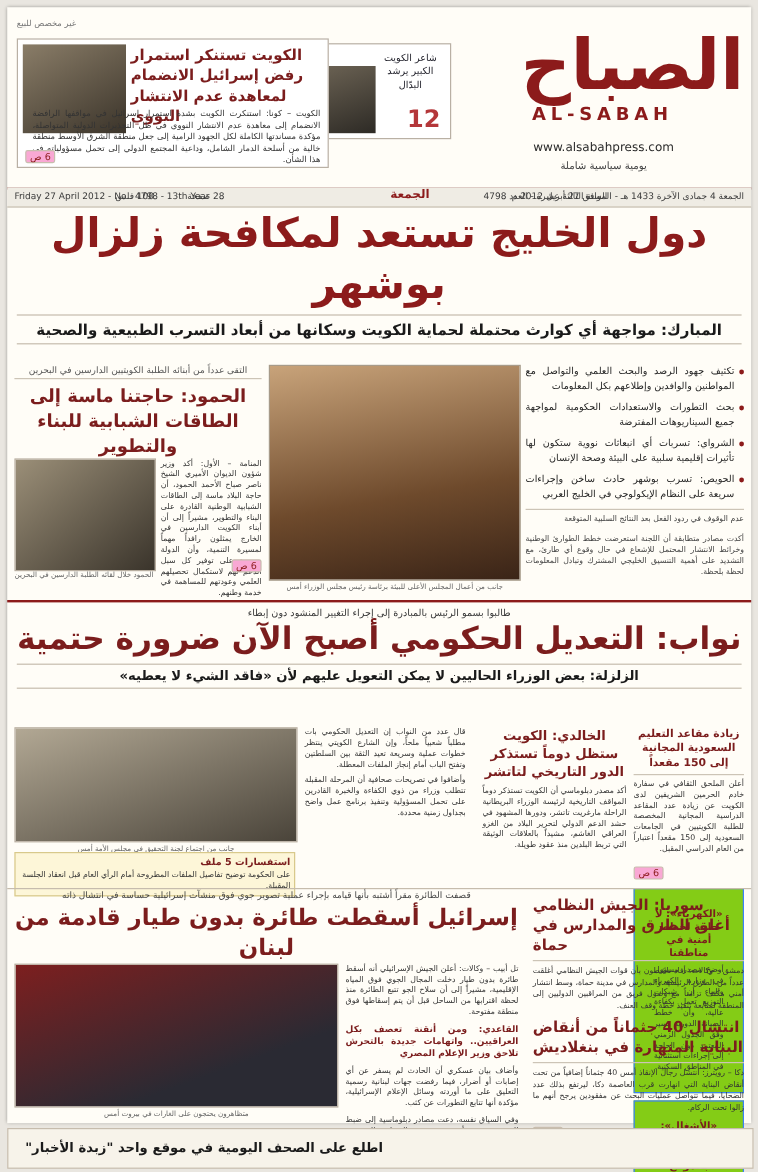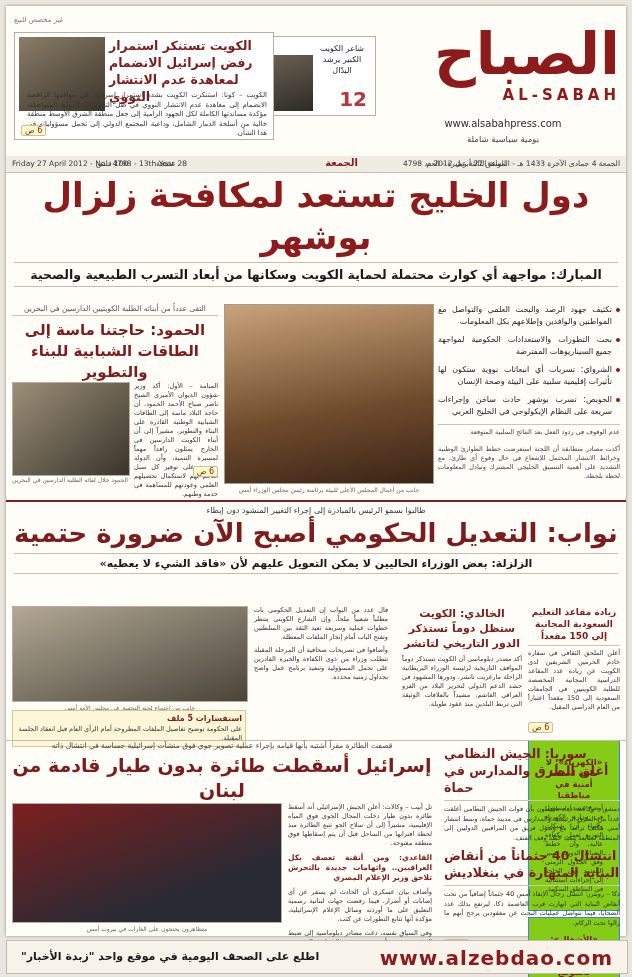--- a/index.html
+++ b/index.html
@@ -4,42 +4,42 @@
 <style>
   html,body{margin:0;padding:0;background:#9a9a9a;}
   body{font-family:"DejaVu Sans","Liberation Sans",sans-serif;}
   .page{width:632px;height:977px;position:relative;background:#e9e6e0;overflow:hidden;margin:0 auto;}
   .sheet{position:absolute;left:6px;top:6px;width:620px;height:930px;background:#fffdf7;box-shadow:0 0 3px rgba(0,0,0,.4);}
 
   
   .masthead{position:absolute;left:0;top:0;width:620px;height:150px;border-bottom:2px solid #7b1d1d;}
   .mh-logo{position:absolute;right:6px;top:18px;width:236px;height:92px;}
   .mh-logo .arabic{font-family:"DejaVu Sans","Liberation Sans",sans-serif;font-size:58px;font-weight:bold;color:#8c1b1b;line-height:60px;text-align:right;letter-spacing:-2px;}
-  .mh-logo .latin{font-size:15px;letter-spacing:4px;color:#8c1b1b;text-align:right;font-weight:bold;margin-top:2px;}
+  .mh-logo .latin{font-size:15px;letter-spacing:4px;color:#8c1b1b;text-align:center;font-weight:bold;margin-top:2px;}
   .mh-site{position:absolute;right:8px;top:112px;width:230px;text-align:center;font-size:10px;color:#2c2c2c;direction:ltr;}
   .mh-tag{position:absolute;right:8px;top:128px;width:230px;text-align:center;font-size:8.5px;color:#444;}
 
   .mh-box{position:absolute;border:1px solid #b9b0a4;background:#fff;}
   .mh-poet{right:250px;top:30px;width:118px;height:78px;}
   .mh-poet .ph{position:absolute;left:4px;top:18px;width:52px;height:56px;background:linear-gradient(160deg,#6d6455,#2d2a25);}
   .mh-poet .ttl{position:absolute;right:4px;top:6px;width:58px;font-size:8px;line-height:11px;color:#20202a;text-align:center;}
   .mh-poet .num{position:absolute;right:8px;bottom:4px;font-size:20px;color:#b4373a;font-weight:bold;}
 
   .mh-editor{right:378px;top:26px;width:120px;height:58px;border:none;text-align:center;}
   .mh-editor .lbl{font-size:8px;color:#333;}
   .mh-editor .sig{font-size:15px;color:#1b1b2a;margin-top:6px;font-weight:bold;}
 
   .mh-news{left:8px;top:26px;width:258px;height:106px;}
   .mh-news .photo{position:absolute;left:4px;top:4px;width:86px;height:74px;background:linear-gradient(150deg,#8a7d68,#3b342a);}
   .mh-news h3{position:absolute;right:6px;top:4px;width:158px;margin:0;font-size:12.5px;line-height:17px;color:#7b1d1d;font-weight:bold;text-align:left;}
   .mh-news p{position:absolute;right:6px;top:58px;width:240px;margin:0;font-size:7px;line-height:9.5px;color:#333;text-align:justify;}
   .mh-news .pgbadge{position:absolute;left:6px;bottom:3px;}
   .mh-corner{position:absolute;left:8px;top:10px;font-size:7px;color:#777;}
 
-  .pgbadge{display:inline-block;font-size:8px;color:#8c1b1b;border:1px solid #c8bdae;border-radius:2px;padding:0 3px;background:#fef9c3;}
+  .pgbadge{display:inline-block;font-size:8px;color:#8c1b1b;border:1px solid #c8bdae;border-radius:2px;padding:0 3px;background:#f9a8d4;}
 
   
   .strip{position:absolute;left:0;top:150px;width:620px;height:16px;background:#efece4;border-bottom:1px solid #c9c0b2;font-size:7.5px;color:#3a3a3a;}
   .strip span{position:absolute;top:3px;}
   .strip .s1{right:6px;}
   .strip .s2{right:120px;}
   .strip .s3{right:268px;color:#8c1b1b;font-weight:bold;font-size:10px;top:1px;}
   .strip .s4{left:150px;}
   .strip .s5{left:6px;direction:ltr;}
 
@@ -255,16 +255,15 @@
           <p>تل أبيب – وكالات: أعلن الجيش الإسرائيلي أنه أسقط طائرة بدون طيار دخلت المجال الجوي فوق المياه الإقليمية، مشيراً إلى أن سلاح الجو تتبع الطائرة منذ لحظة اقترابها من الساحل قبل أن يتم إسقاطها فوق منطقة مفتوحة.</p>
           <p style="font-weight:bold;color:#7b1d1d;font-size:7.5px;line-height:10px;">القاعدي: ومن أنقنة تعصف بكل العراقيين.. واتهامات جديدة بالتحرش تلاحق وزير الإعلام المصري</p>
           <p>وأضاف بيان عسكري أن الحادث لم يسفر عن أي إصابات أو أضرار، فيما رفضت جهات لبنانية رسمية التعليق على ما أوردته وسائل الإعلام الإسرائيلية، مؤكدة أنها تتابع التطورات عن كثب.</p>
           <p>وفي السياق نفسه، دعت مصادر دبلوماسية إلى ضبط النفس وتجنب أي تصعيد في المنطقة الحدودية، محذرة من أن أي خطوة غير محسوبة قد تؤدي إلى توتر واسع يصعب احتواؤه.</p>
         </div>
       </div>
     </div>
   </div>
 
   <div class="footer">
-    <div class="url">www.alzebdao.com</div>
     <div class="slogan">اطلع على الصحف اليومية في موقع واحد "زبدة الأخبار"</div>
   </div>
 </div>
 
 </body></html>

